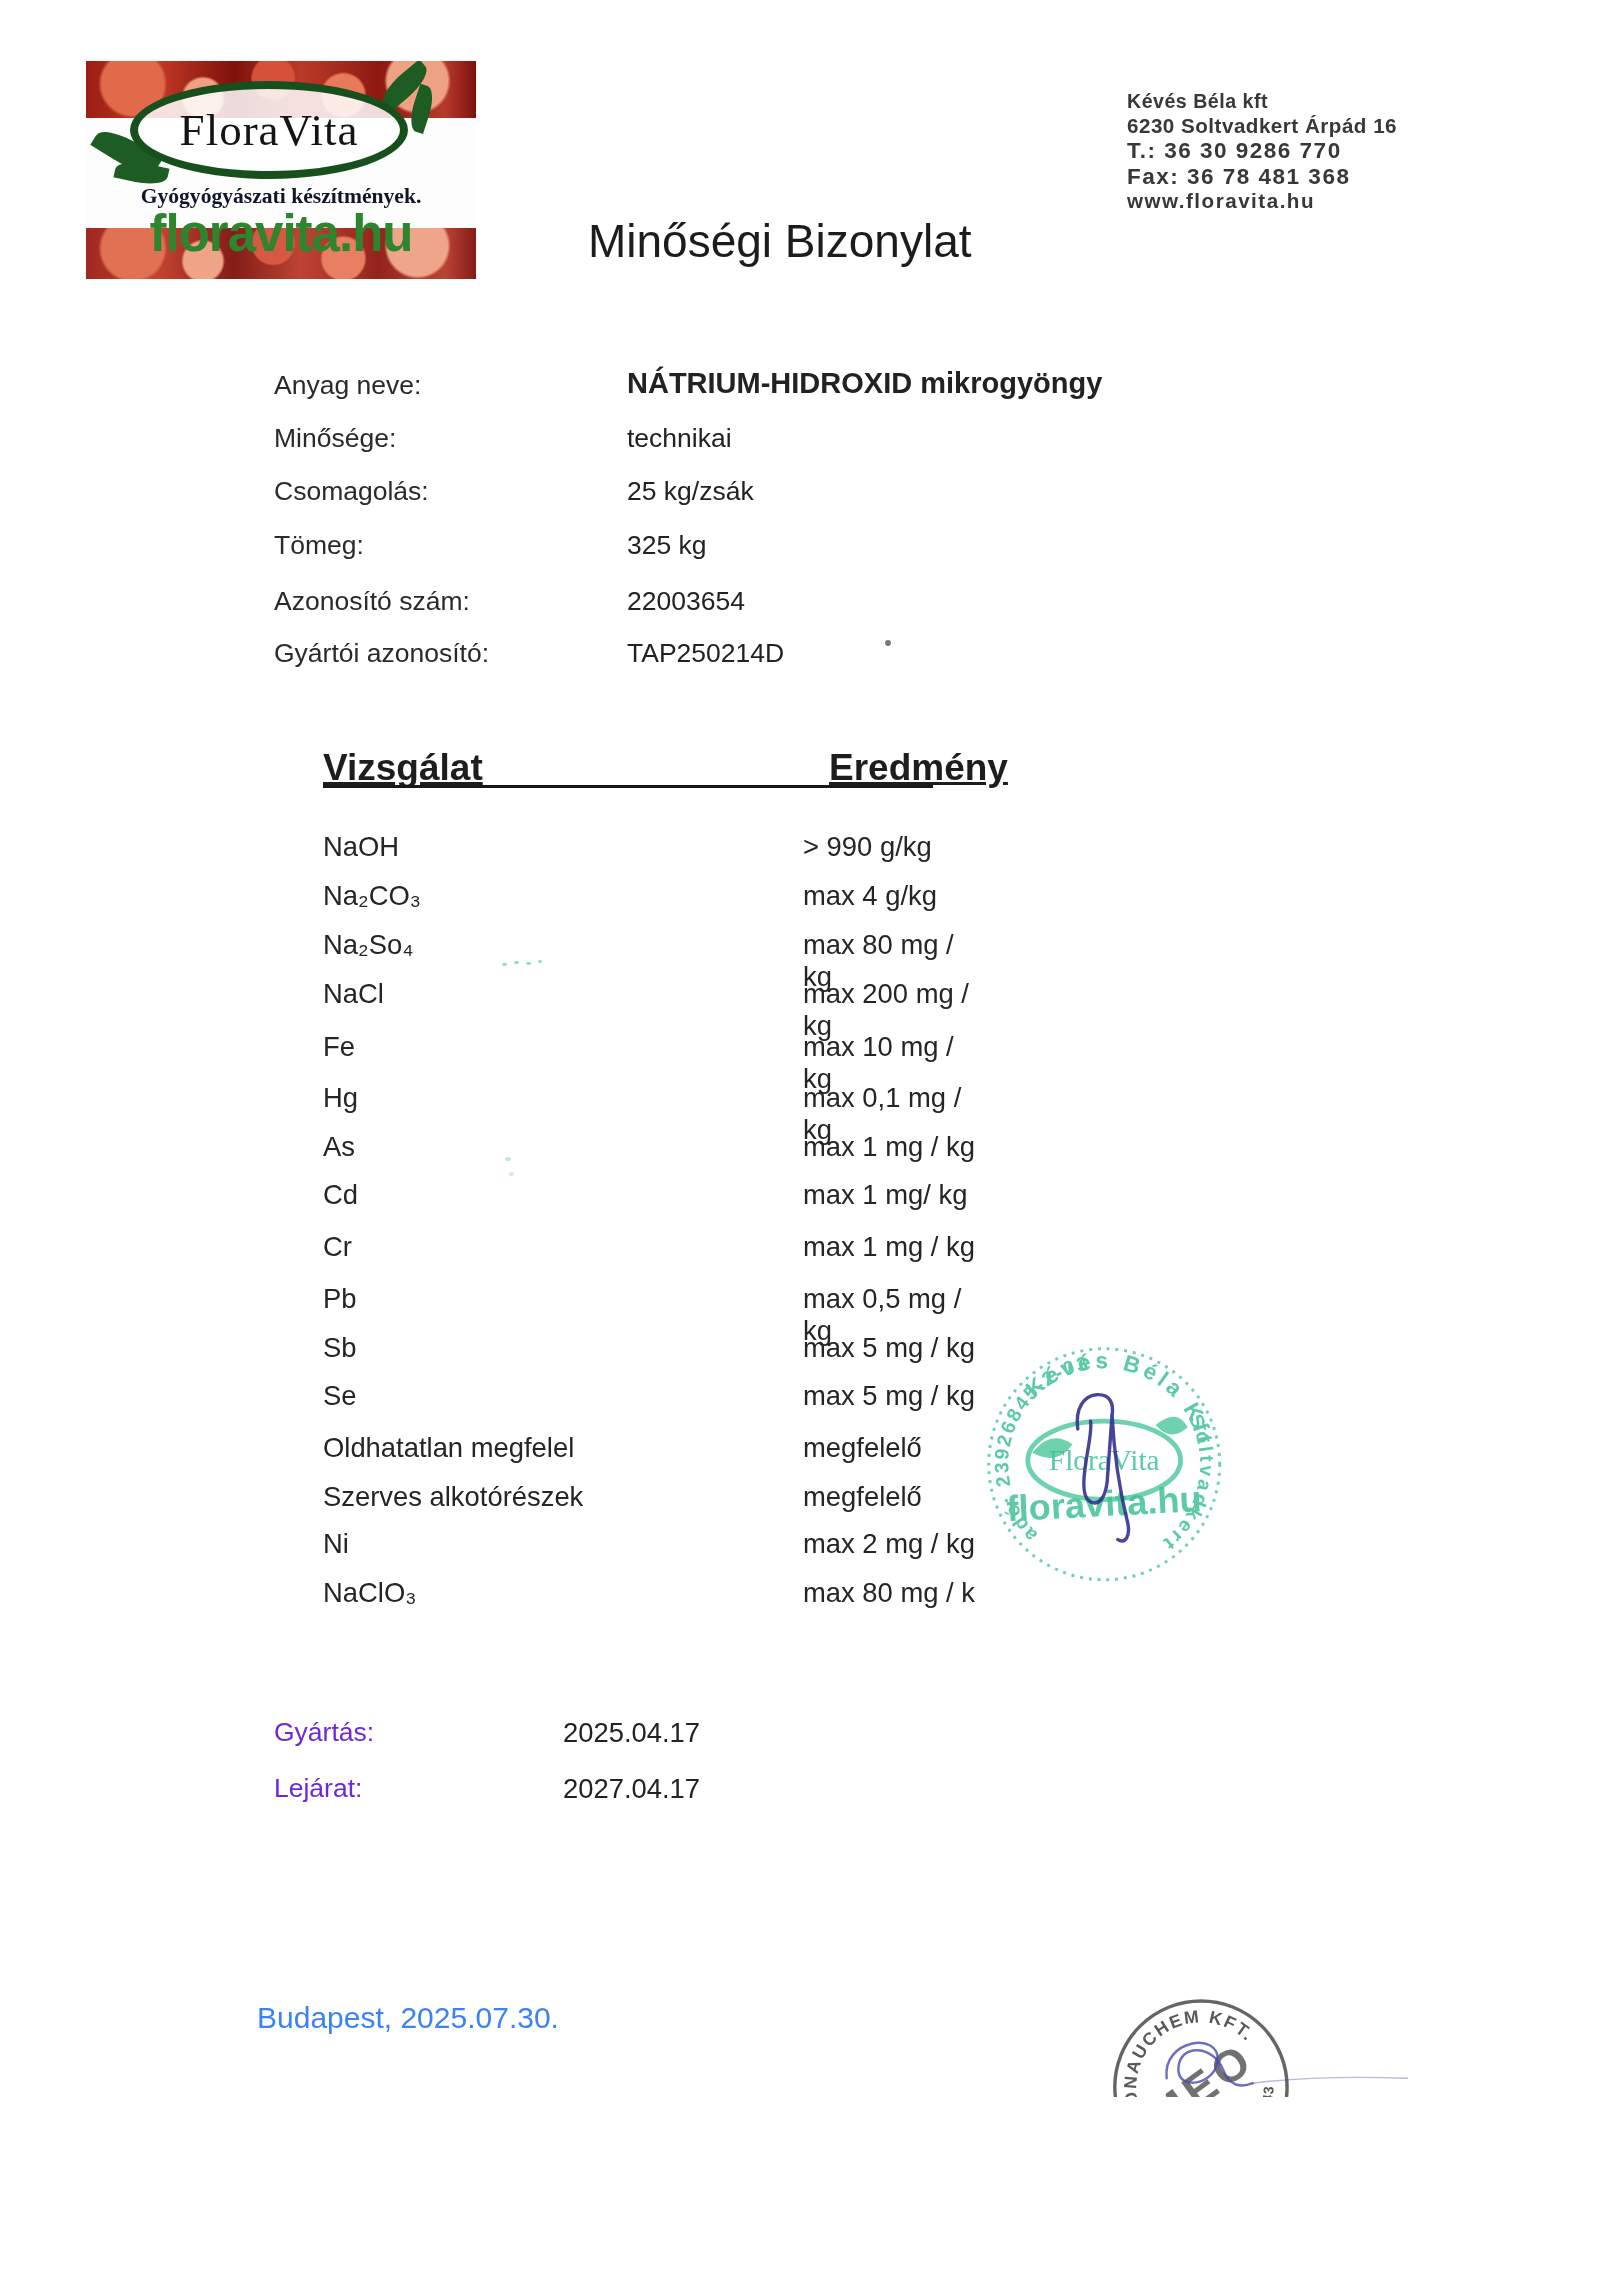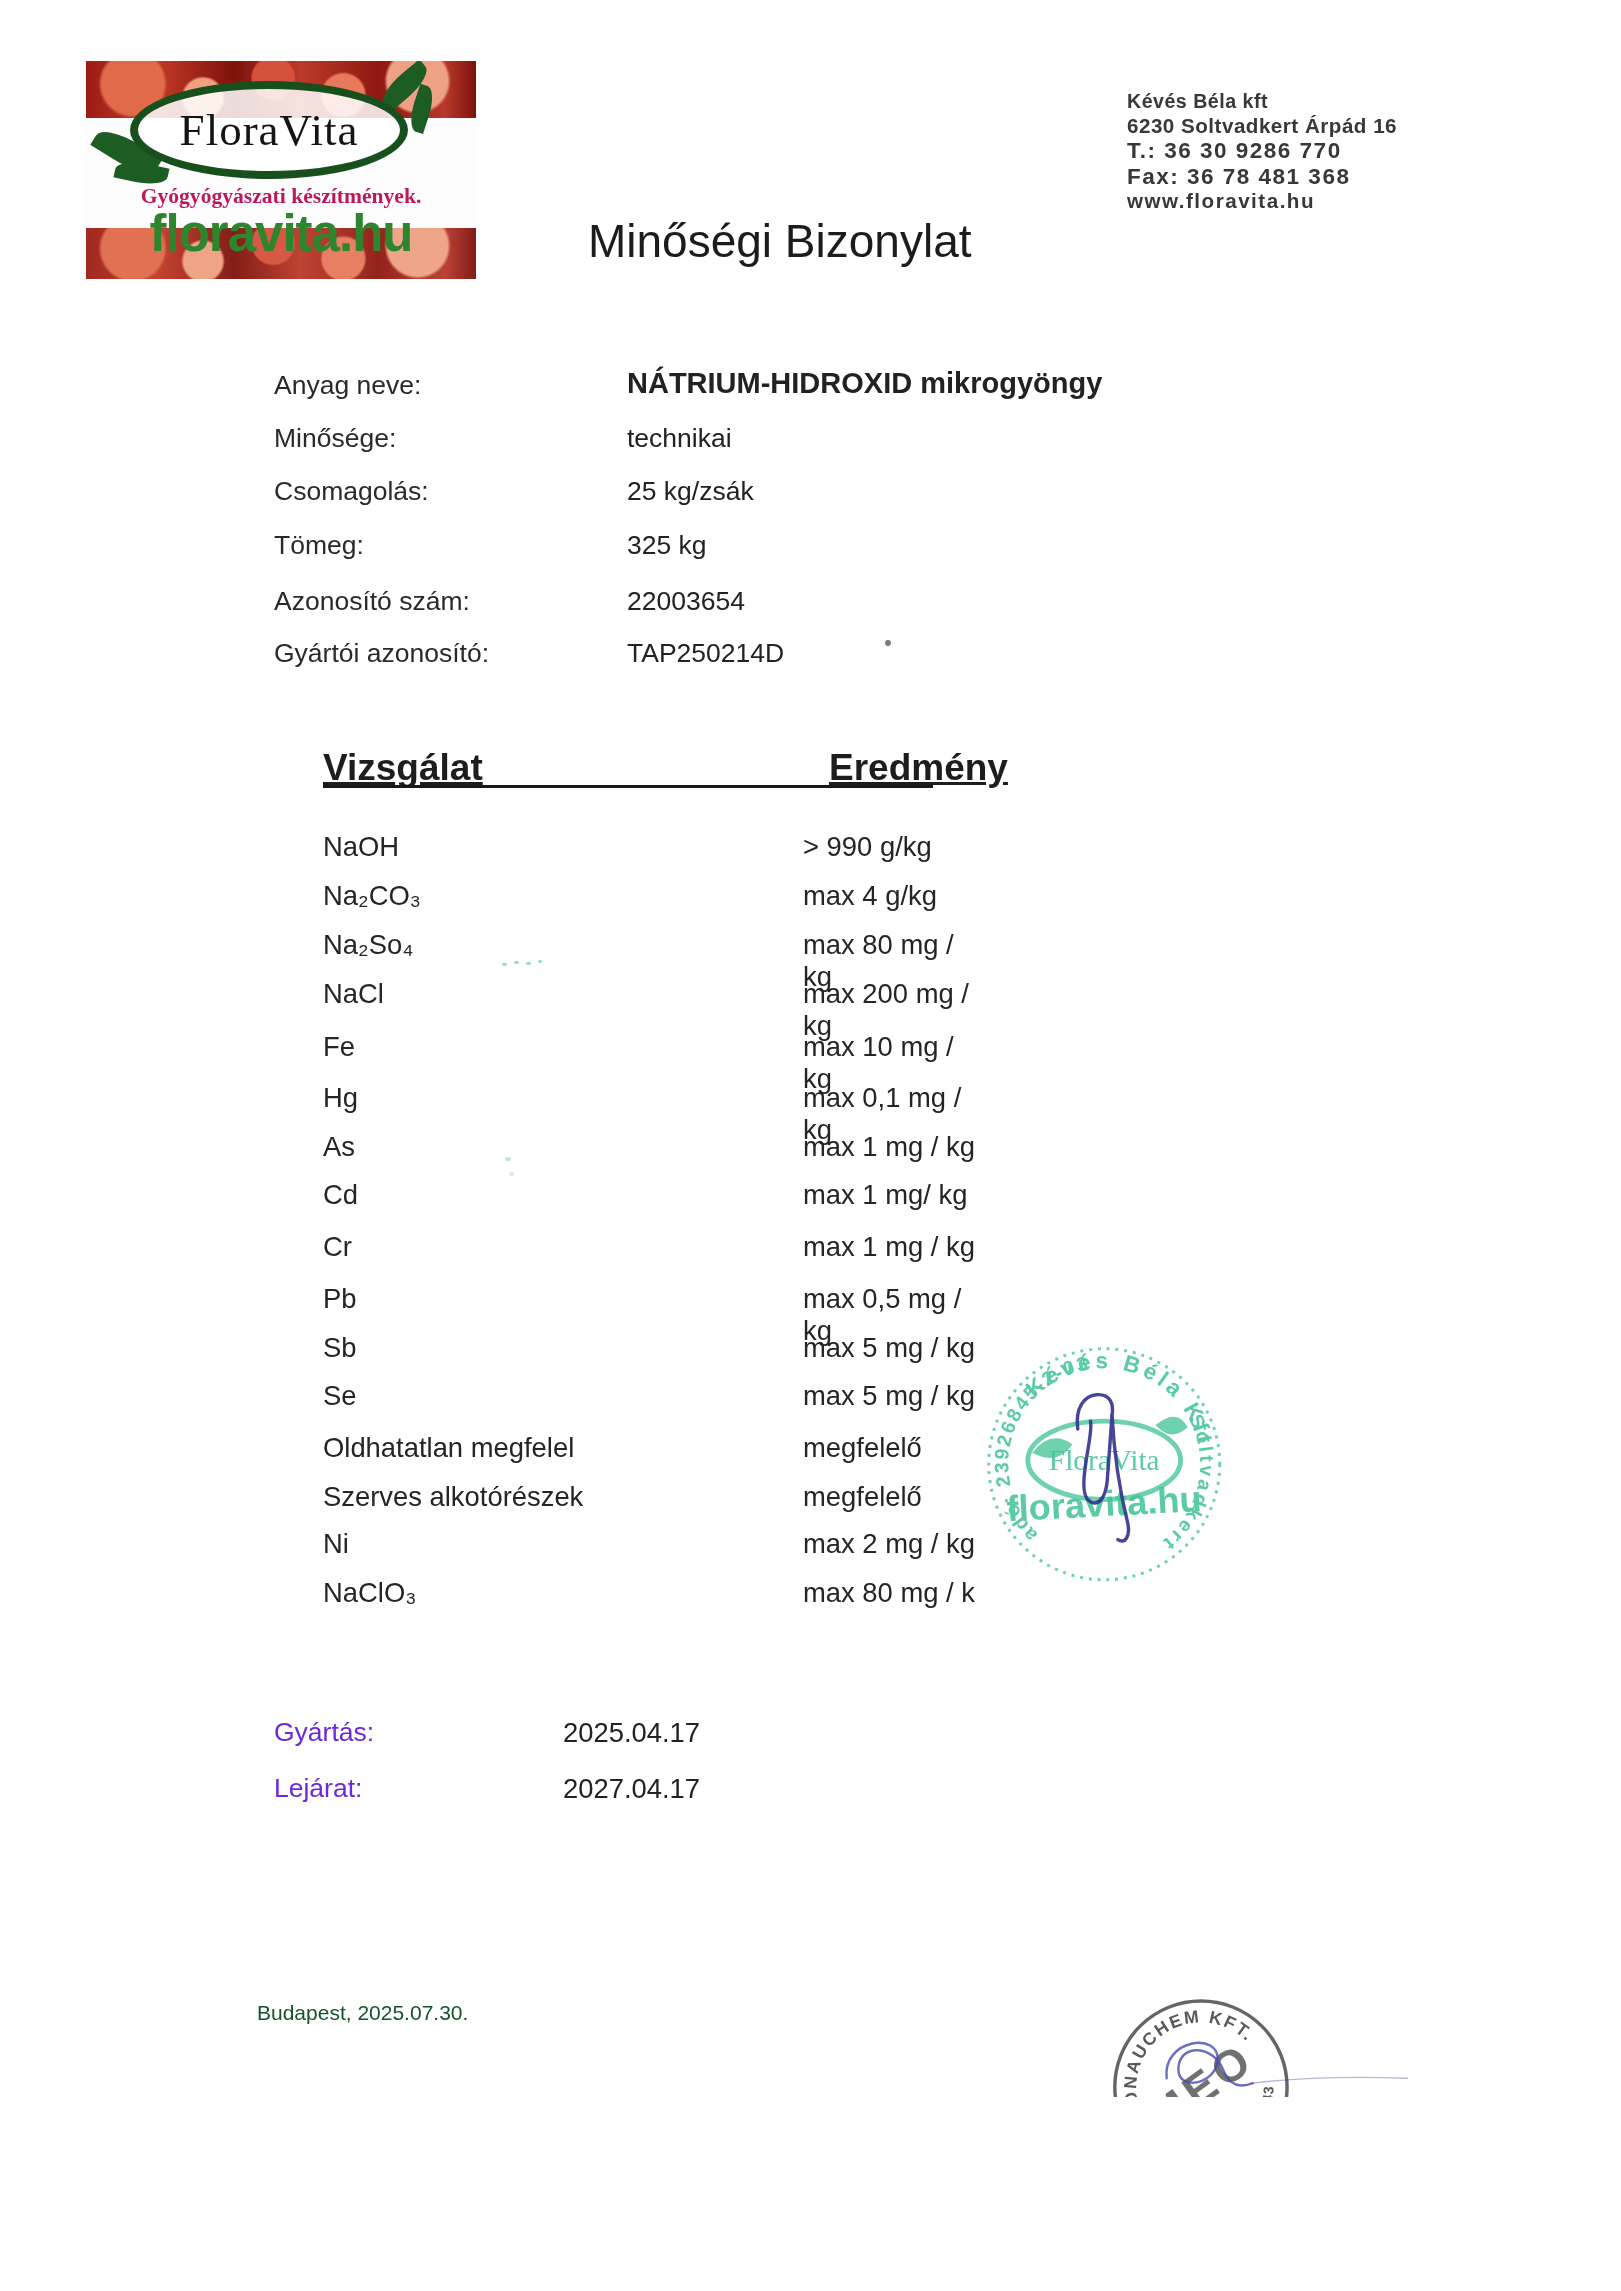--- a/index.html
+++ b/index.html
@@ -22,21 +22,21 @@
   .logo-oval { position:absolute; left:44px; top:19.6px; width:278px; height:98px;
     border:8.8px solid #17501d; border-radius:50%; background:rgba(255,255,255,.85);
     display:flex; align-items:center; justify-content:center; }
   .logo-brand { font-family:"Liberation Serif","DejaVu Serif",serif; font-size:45px; color:#141414; letter-spacing:1px; }
   .leaf { position:absolute; background:#1d5c22; border-radius:60% 0 60% 0; }
   .leaf.l1 { width:69px; height:25.5px; left:5.9px; top:78px; transform:rotate(32deg); }
   .leaf.l2 { width:53px; height:19.6px; left:29px; top:102px; transform:rotate(12deg); }
   .leaf.l3 { width:57px; height:21.6px; left:290px; top:13.7px; transform:rotate(-40deg); }
   .leaf.l4 { width:47px; height:17.6px; left:312px; top:39px; transform:rotate(-72deg); }
   .logo-tagline { position:absolute; left:0; top:123px; width:100%; text-align:center;
-    font-family:"Liberation Serif","DejaVu Serif",serif; font-weight:bold; font-size:21.6px; color:#be185d; }
+    font-family:"Liberation Serif","DejaVu Serif",serif; font-weight:bold; font-size:21.6px; color:#0f172a; }
   .logo-site { position:absolute; left:0; top:143px; width:100%; text-align:center;
     font-weight:bold; font-size:51px; color:#2d862d; letter-spacing:-1px; z-index:3; }
 
   
   .letterhead { position:absolute; left:1127px; top:90px; color:#383838; font-weight:bold; }
   .lh1 { font-size:19.6px; letter-spacing:0.5px; line-height:23.5px; }
   .lh2 { font-size:20.6px; letter-spacing:0.5px; line-height:24.5px; }
   .lh3 { font-size:22.5px; letter-spacing:1.5px; line-height:25.5px; }
   .lh4 { font-size:22.5px; letter-spacing:1.5px; line-height:25.5px; }
   .lh5 { font-size:20.6px; letter-spacing:1.5px; line-height:24.5px; }
@@ -61,21 +61,21 @@
   .trow { position:absolute; left:0; width:100%; }
   .tparam { position:absolute; left:0; font-size:27.4px; color:#252525; }
   .tvalue { position:absolute; left:480px; font-size:27.4px; color:#252525; }
 
   
   .dates { position:absolute; left:274px; top:1717px; }
   .drow { position:absolute; left:0; display:flex; }
   .dlabel { width:289px; font-size:26.5px; color:#6d28d9; }
   .dvalue { font-size:27.4px; color:#222; }
   .statement { position:absolute; left:260px; top:1841px; font-size:27.4px; color:#242424; }
-  .issued { position:absolute; left:257px; top:2001px; font-size:21px; color:#14532d; }
+  .issued { position:absolute; left:257px; top:2001px; font-size:30px; color:#3b82f6; }
 
   
   .stamp-green { position:absolute; left:965px; top:1335px; }
   .stamp-meo { position:absolute; left:1106px; top:1992px; }
 
   
   .speck { position:absolute; border-radius:50%; }
 </style>
 </head>
 <body>

